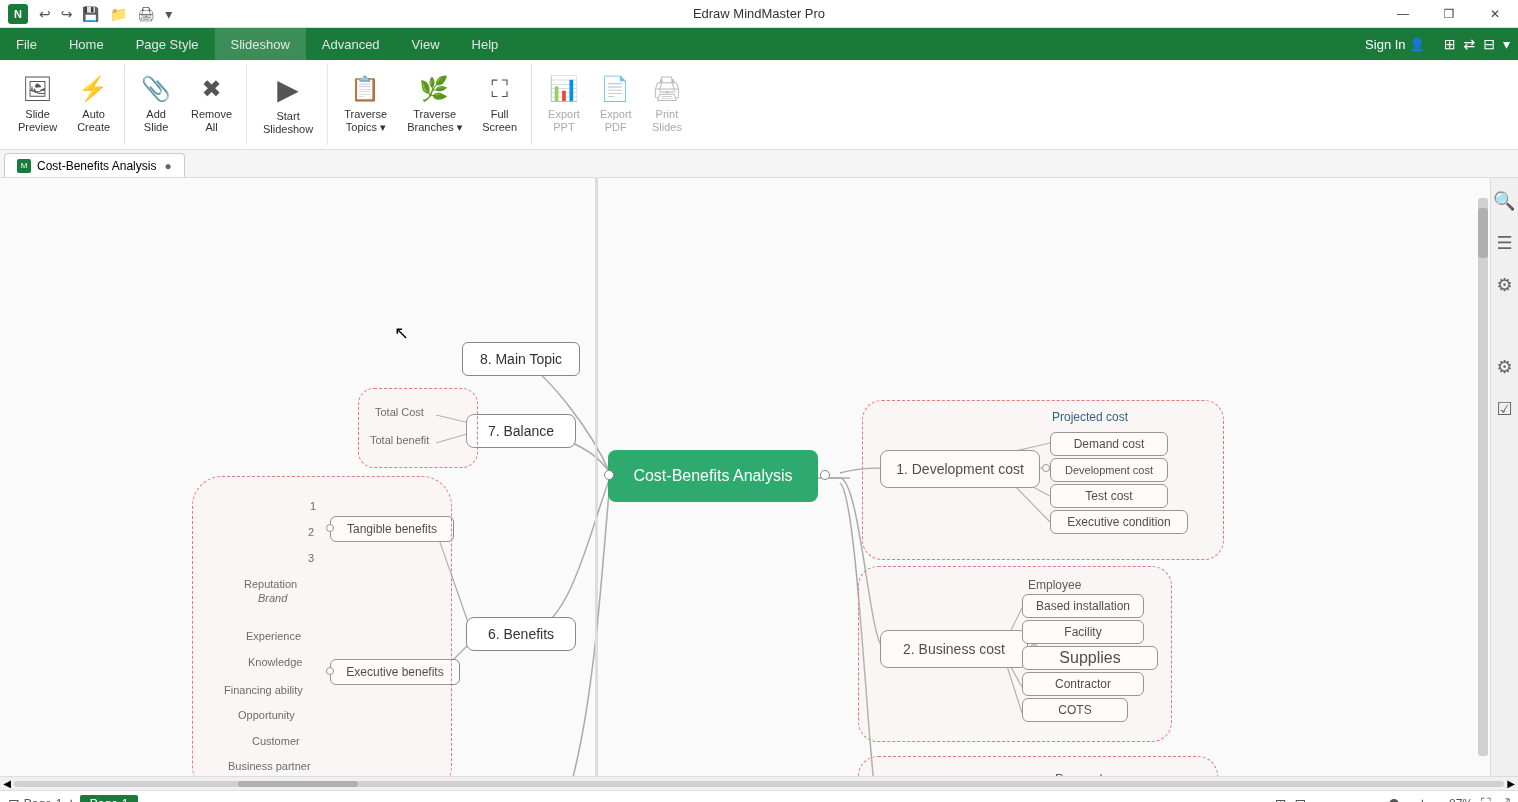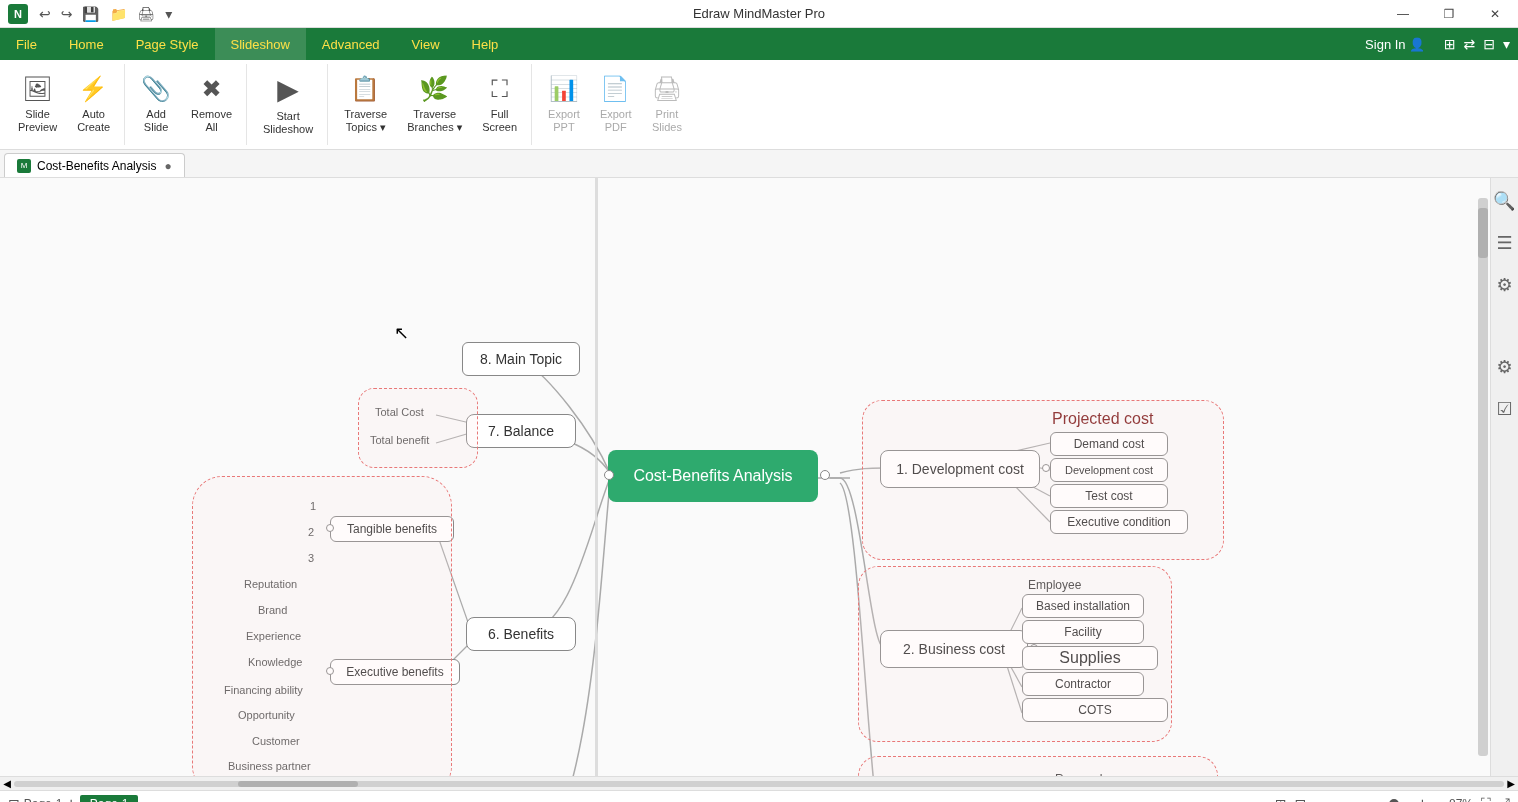--- a/index.html
+++ b/index.html
@@ -71,21 +71,21 @@
       height: 32px;
       background: #1a7a3a;
       display: flex;
       align-items: center;
     }
     #menubar .menu-item {
       padding: 0 16px;
       height: 100%;
       display: flex;
       align-items: center;
-      color: #fde047;
+      color: #e5e5e5;
       font-size: 13px;
       cursor: pointer;
     }
     #menubar .menu-item.active { background: rgba(255,255,255,0.15); }
     #menubar .sign-in {
       margin-left: auto;
       margin-right: 8px;
       color: #fff;
       font-size: 13px;
       cursor: pointer;
@@ -563,36 +563,36 @@
     <span class="node-small-text" style="left: 310px; top: 322px;">1</span>
     <span class="node-small-text" style="left: 308px; top: 348px;">2</span>
     <span class="node-small-text" style="left: 308px; top: 374px;">3</span>
 
     <div class="node-box sub-node" style="left: 330px; top: 481px; width: 130px; height: 26px;">
       <span>Executive benefits</span>
     </div>
     <div class="connector-dot" style="left: 326px; top: 489px; width: 8px; height: 8px; background: white;"></div>
 
     <span class="node-small-text" style="left: 244px; top: 400px;">Reputation</span>
-    <span class="node-small-text" style="left: 258px; top: 426px;">Brand</span>
+    <span class="node-small-text" style="left: 258px; top: 414px; font-style: italic;">Brand</span>
     <span class="node-small-text" style="left: 246px; top: 452px;">Experience</span>
     <span class="node-small-text" style="left: 248px; top: 478px;">Knowledge</span>
     <span class="node-small-text" style="left: 224px; top: 506px;">Financing ability</span>
     <span class="node-small-text" style="left: 238px; top: 531px;">Opportunity</span>
     <span class="node-small-text" style="left: 252px; top: 557px;">Customer</span>
     <span class="node-small-text" style="left: 228px; top: 582px;">Business partner</span>
 
     <div class="group-bubble" style="left: 192px; top: 298px; width: 260px; height: 320px; border-radius: 30px;"></div>
 
     <div class="node-box topic-node" style="left: 880px; top: 272px; width: 160px; height: 38px;">
       <span>1. Development cost</span>
     </div>
     <div class="connector-dot" style="left: 1042px; top: 286px; width: 8px; height: 8px; background: white;"></div>
 
-    <span class="node-small-text" style="left: 1052px; top: 232px; font-size: 16px; color: #7f1d1d;">Projected cost</span>
+    <span class="node-small-text" style="left: 1052px; top: 232px; font-size: 12px; color: #0c4a6e;">Projected cost</span>
 
     <div class="node-box sub-node" style="left: 1050px; top: 254px; width: 118px; height: 24px; font-size: 12px;">
       <span>Demand cost</span>
     </div>
     <div class="node-box sub-node" style="left: 1050px; top: 280px; width: 118px; height: 24px; font-size: 11px;">
       <span>Development cost</span>
     </div>
     <div class="node-box sub-node" style="left: 1050px; top: 306px; width: 118px; height: 24px; font-size: 12px;">
       <span>Test cost</span>
     </div>
@@ -614,21 +614,21 @@
     </div>
     <div class="node-box sub-node" style="left: 1022px; top: 442px; width: 122px; height: 24px; font-size: 12px;">
       <span>Facility</span>
     </div>
     <div class="node-box sub-node" style="left: 1022px; top: 468px; width: 136px; height: 24px; font-size: 16px;">
       <span>Supplies</span>
     </div>
     <div class="node-box sub-node" style="left: 1022px; top: 494px; width: 122px; height: 24px; font-size: 12px;">
       <span>Contractor</span>
     </div>
-    <div class="node-box sub-node" style="left: 1022px; top: 520px; width: 146px; height: 24px; font-size: 12px; text-align: center;">
+    <div class="node-box sub-node" style="left: 1022px; top: 520px; width: 106px; height: 24px; font-size: 12px; text-align: center;">
       <span>COTS</span>
     </div>
 
     <div class="group-bubble" style="left: 858px; top: 388px; width: 314px; height: 176px; border-radius: 20px;"></div>
 
     <span class="node-small-text" style="left: 1055px; top: 594px; font-size: 12px; color: #444;">Research</span>
 
     <div class="group-bubble" style="left: 858px; top: 578px; width: 360px; height: 178px; border-radius: 20px;"></div>
 
     <div id="right-sidebar" style="position: absolute; right: 0; top: 0; height: 100%; width: 28px; background: #f0f0f0; border-left: 1px solid #ddd; display: flex; flex-direction: column; align-items: center; padding: 8px 0; gap: 12px;">

